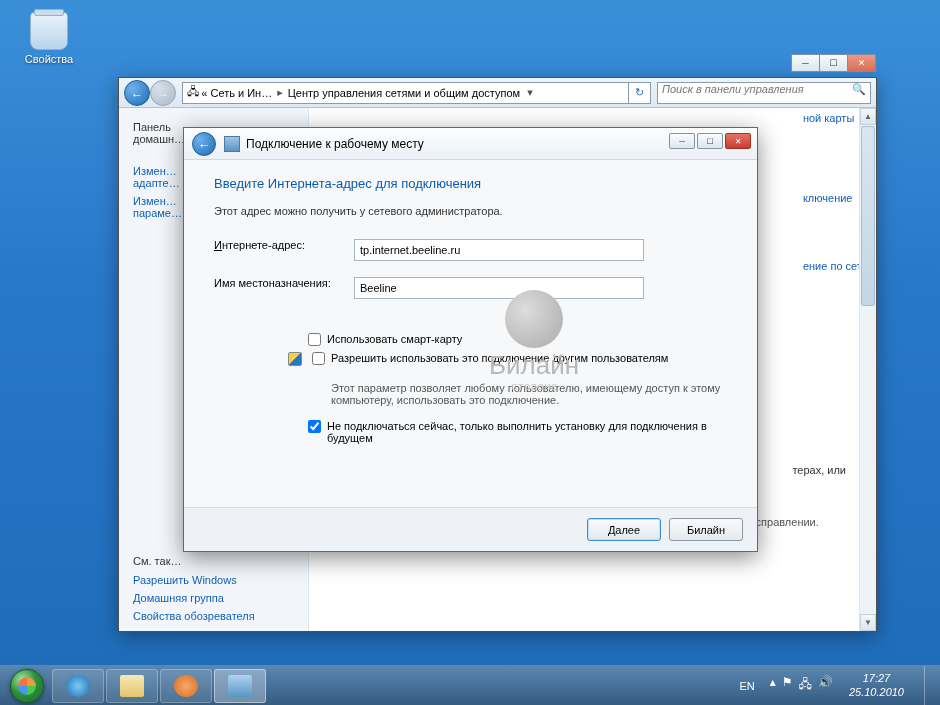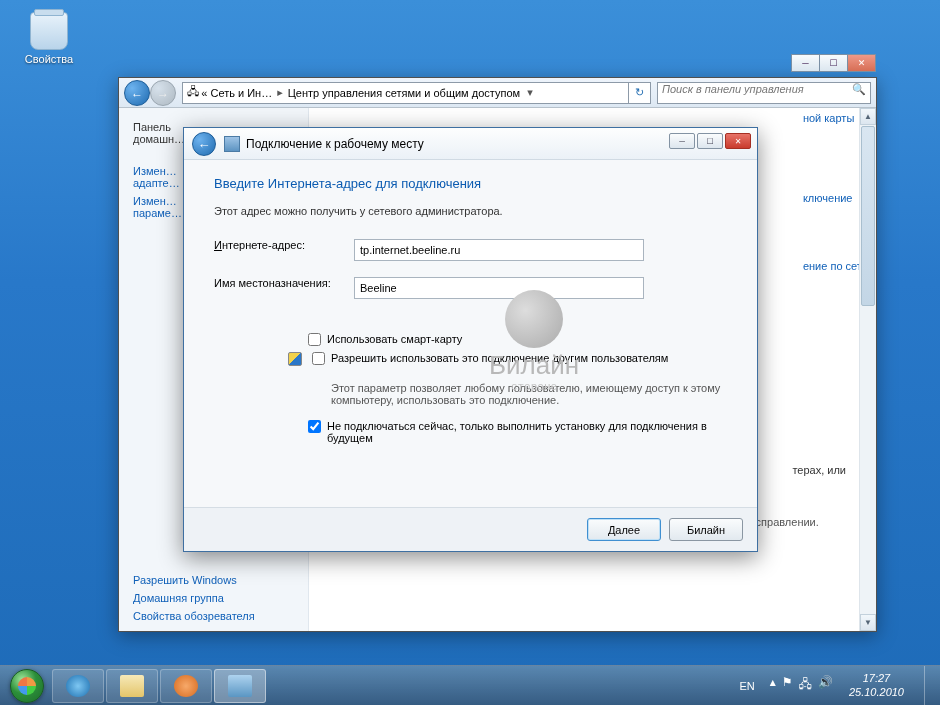--- a/index.html
+++ b/index.html
@@ -124,20 +124,21 @@
       <span class="sicon">🔍</span>
     </div>
   </div>
   <div class="explorer-body">
     <div class="sidebar">
       <div class="hdr"><span>Панель </span><br><span>домашн…</span></div>
       <div style="height:14px"></div>
       <div class="link"><span>Измен…</span><br><span>адапте…</span></div>
       <div class="link"><span>Измен…</span><br><span>параме…</span></div>
       <div class="bottom-block">
+        <div class="see-also">См. так…</div>
         <div class="link">Разрешить Windows</div>
         <div class="link">Домашняя группа</div>
         <div class="link">Свойства обозревателя</div>
       </div>
     </div>
     <div class="main">
       <div class="right-links">
         <div>ной карты</div>
         <div style="height:32px"></div>
         <div>ключение</div>

